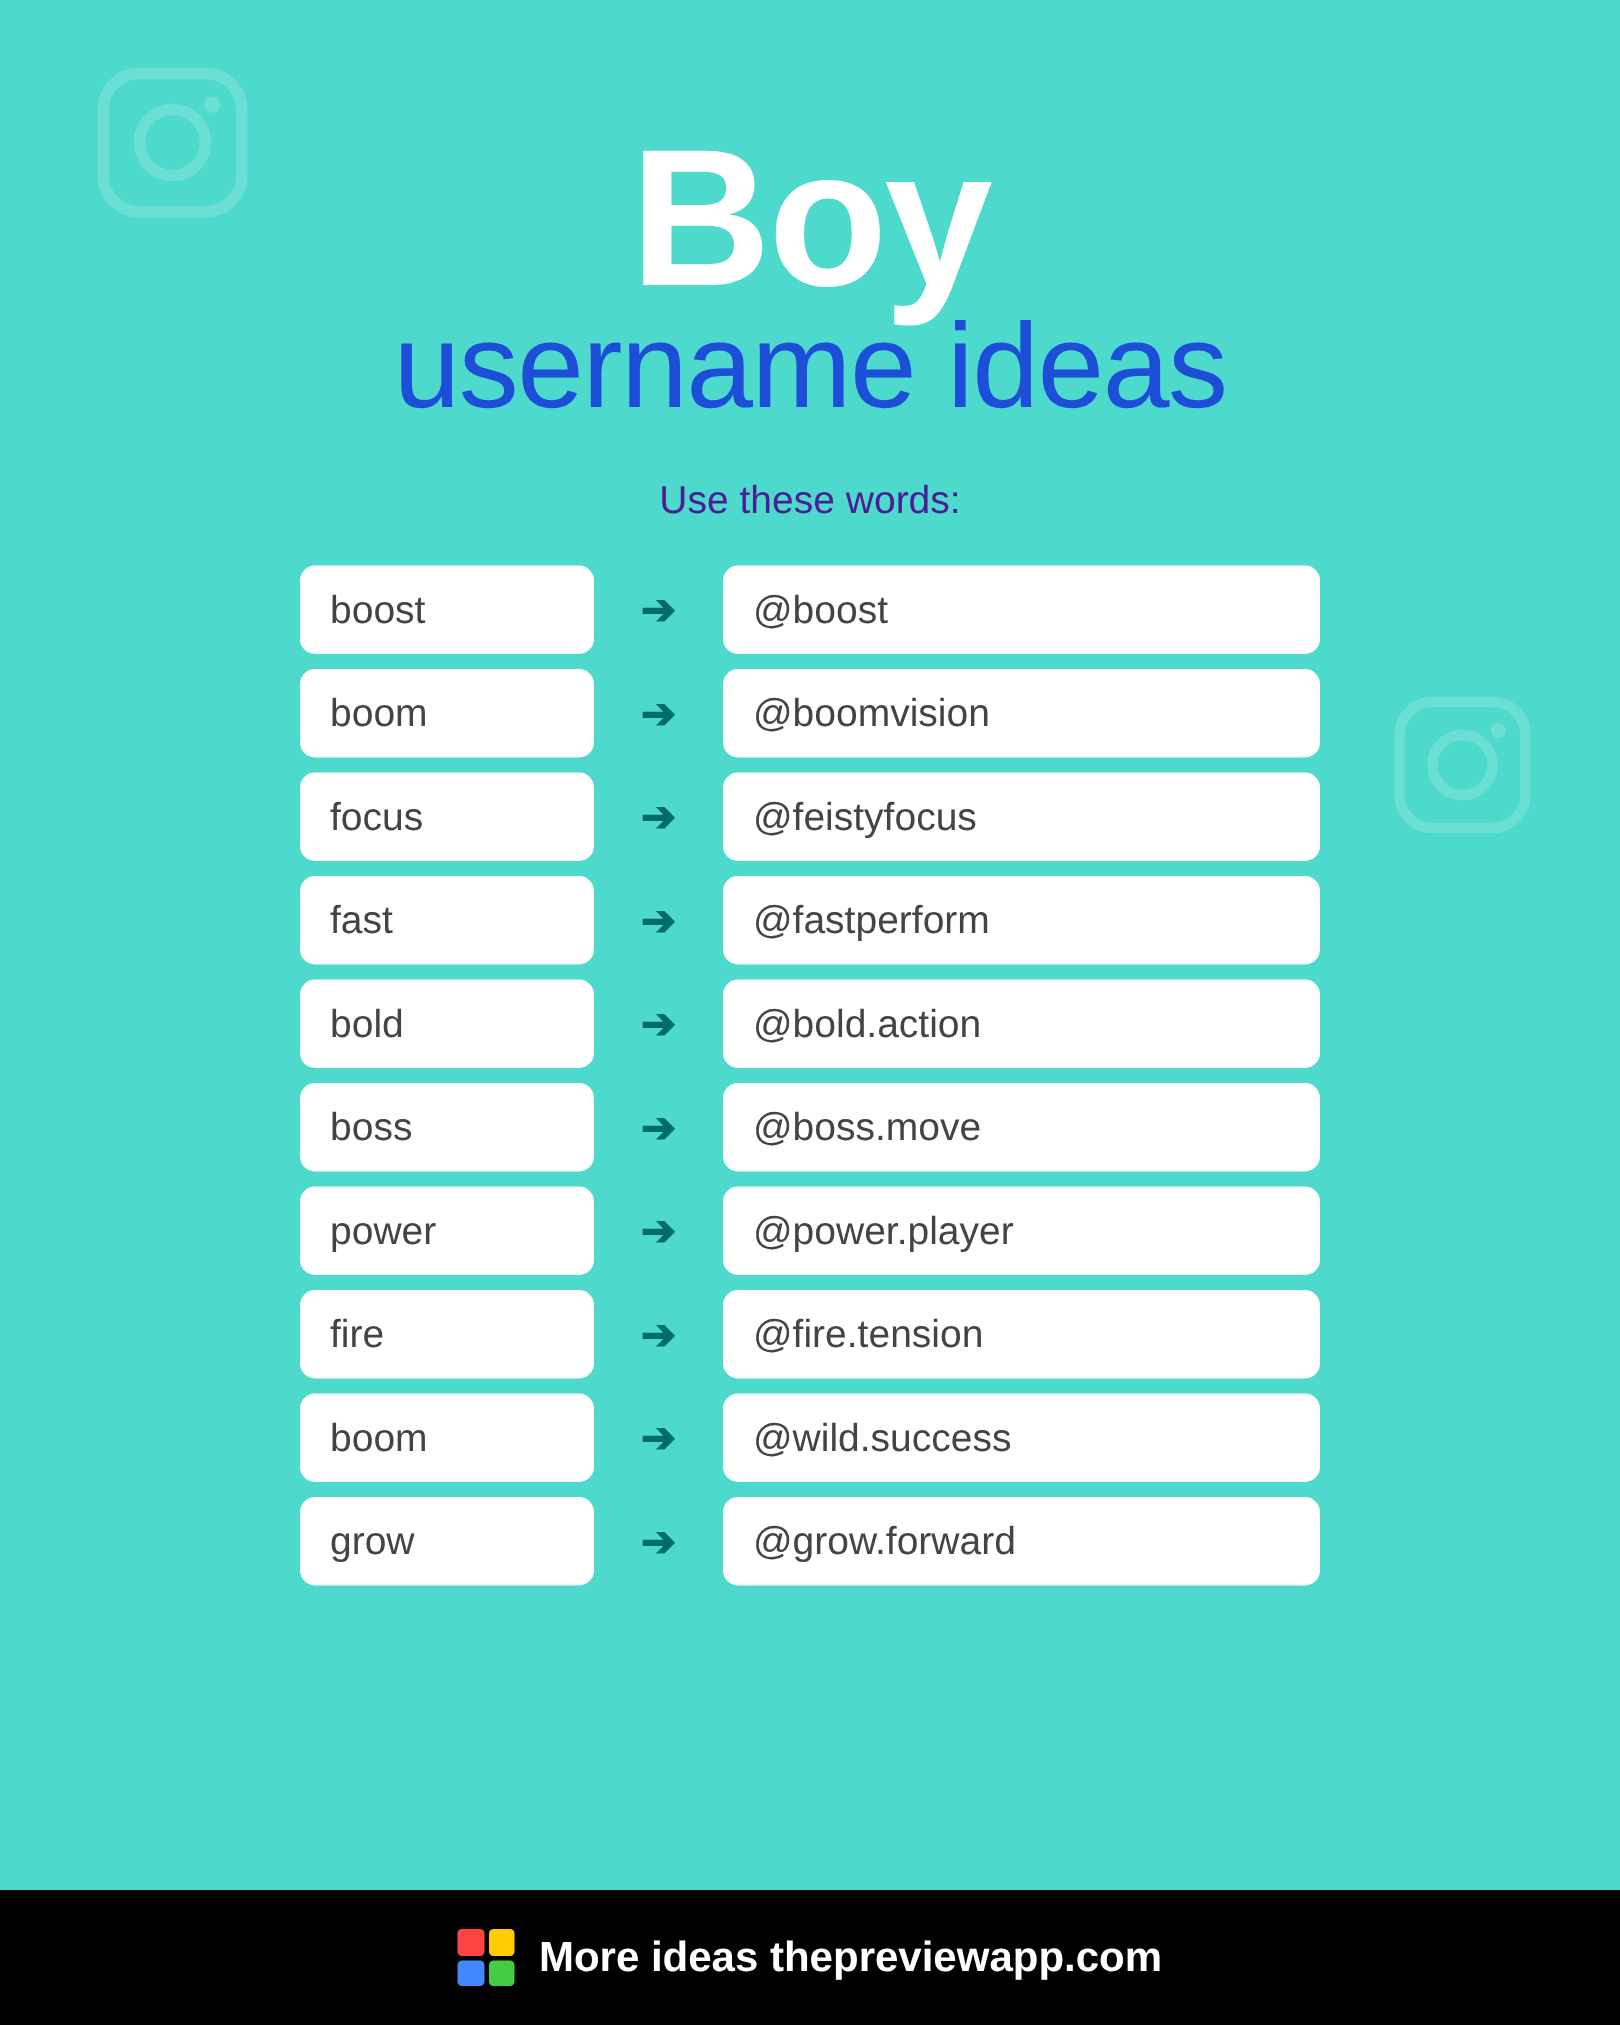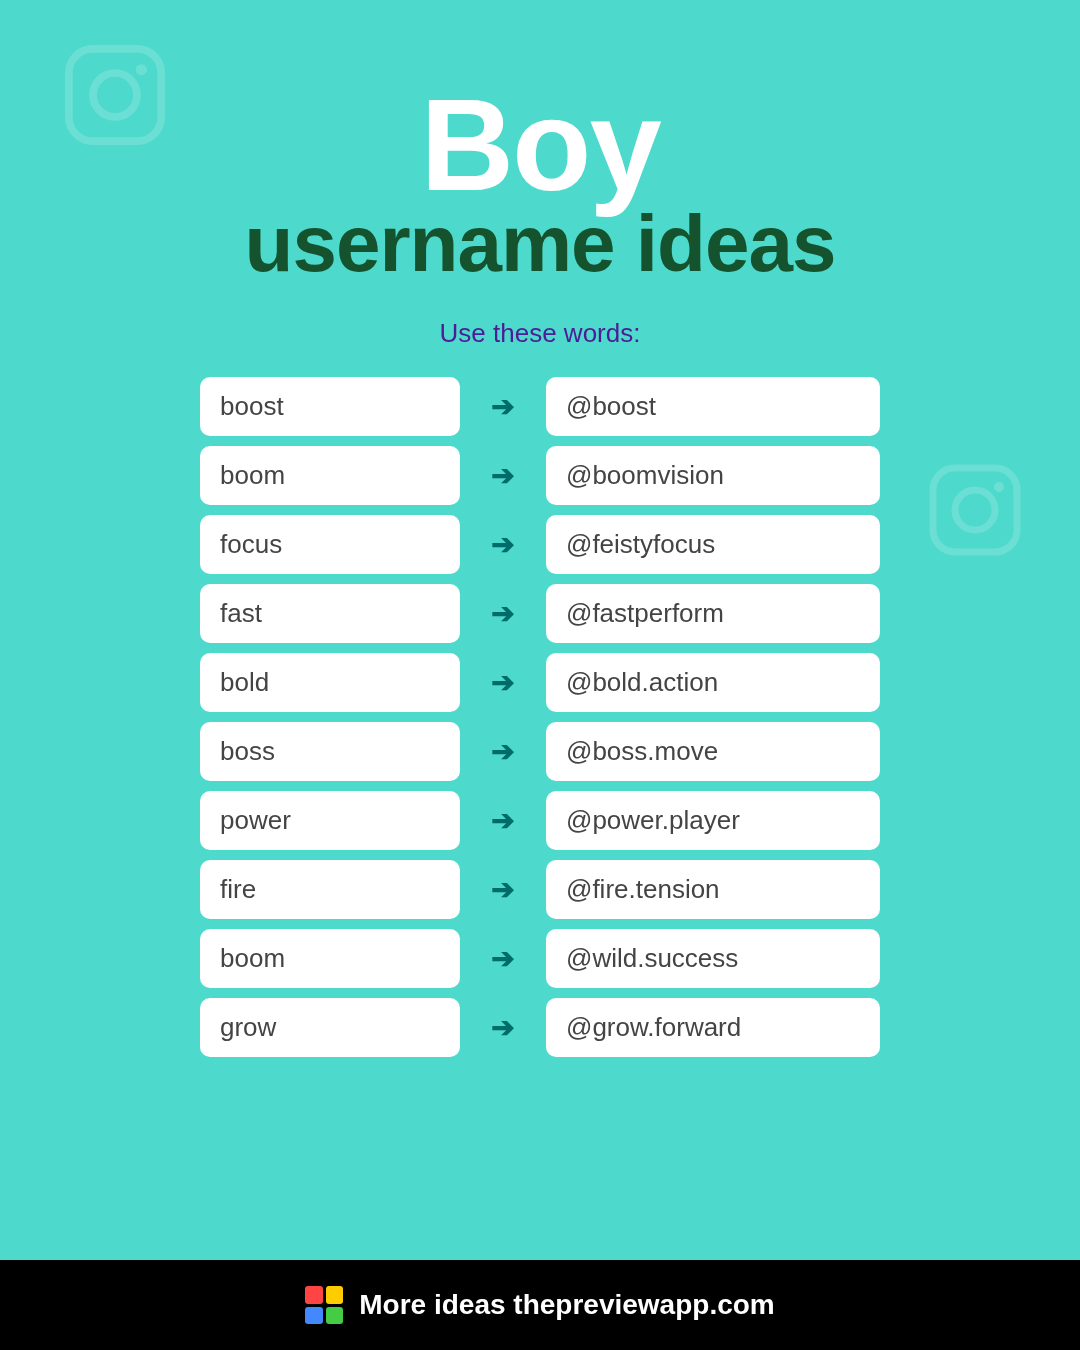--- a/index.html
+++ b/index.html
@@ -46,22 +46,22 @@
       font-size: 130px;
       font-weight: 900;
       color: white;
       line-height: 1.0;
       margin-top: 20px;
       letter-spacing: -2px;
     }
 
     .title-username {
       font-size: 80px;
-      font-weight: 700;
-      color: #14532d;
+      font-weight: 400;
+      color: #1d4ed8;
       line-height: 1.1;
       letter-spacing: -1px;
       margin-top: -10px;
     }
 
     .subtitle {
       font-size: 26px;
       color: #4c1d95;
       margin-top: 30px;
       margin-bottom: 28px;
@@ -78,21 +78,21 @@
 
     .table-row {
       display: flex;
       align-items: center;
       gap: 18px;
     }
 
     .word-box {
       background: white;
       border-radius: 10px;
-      width: 260px;
+      width: 196px;
       padding: 14px 20px;
       font-size: 26px;
       color: #444;
       font-weight: 400;
       flex-shrink: 0;
     }
 
     .arrow {
       font-size: 28px;
       color: #006B6B;

